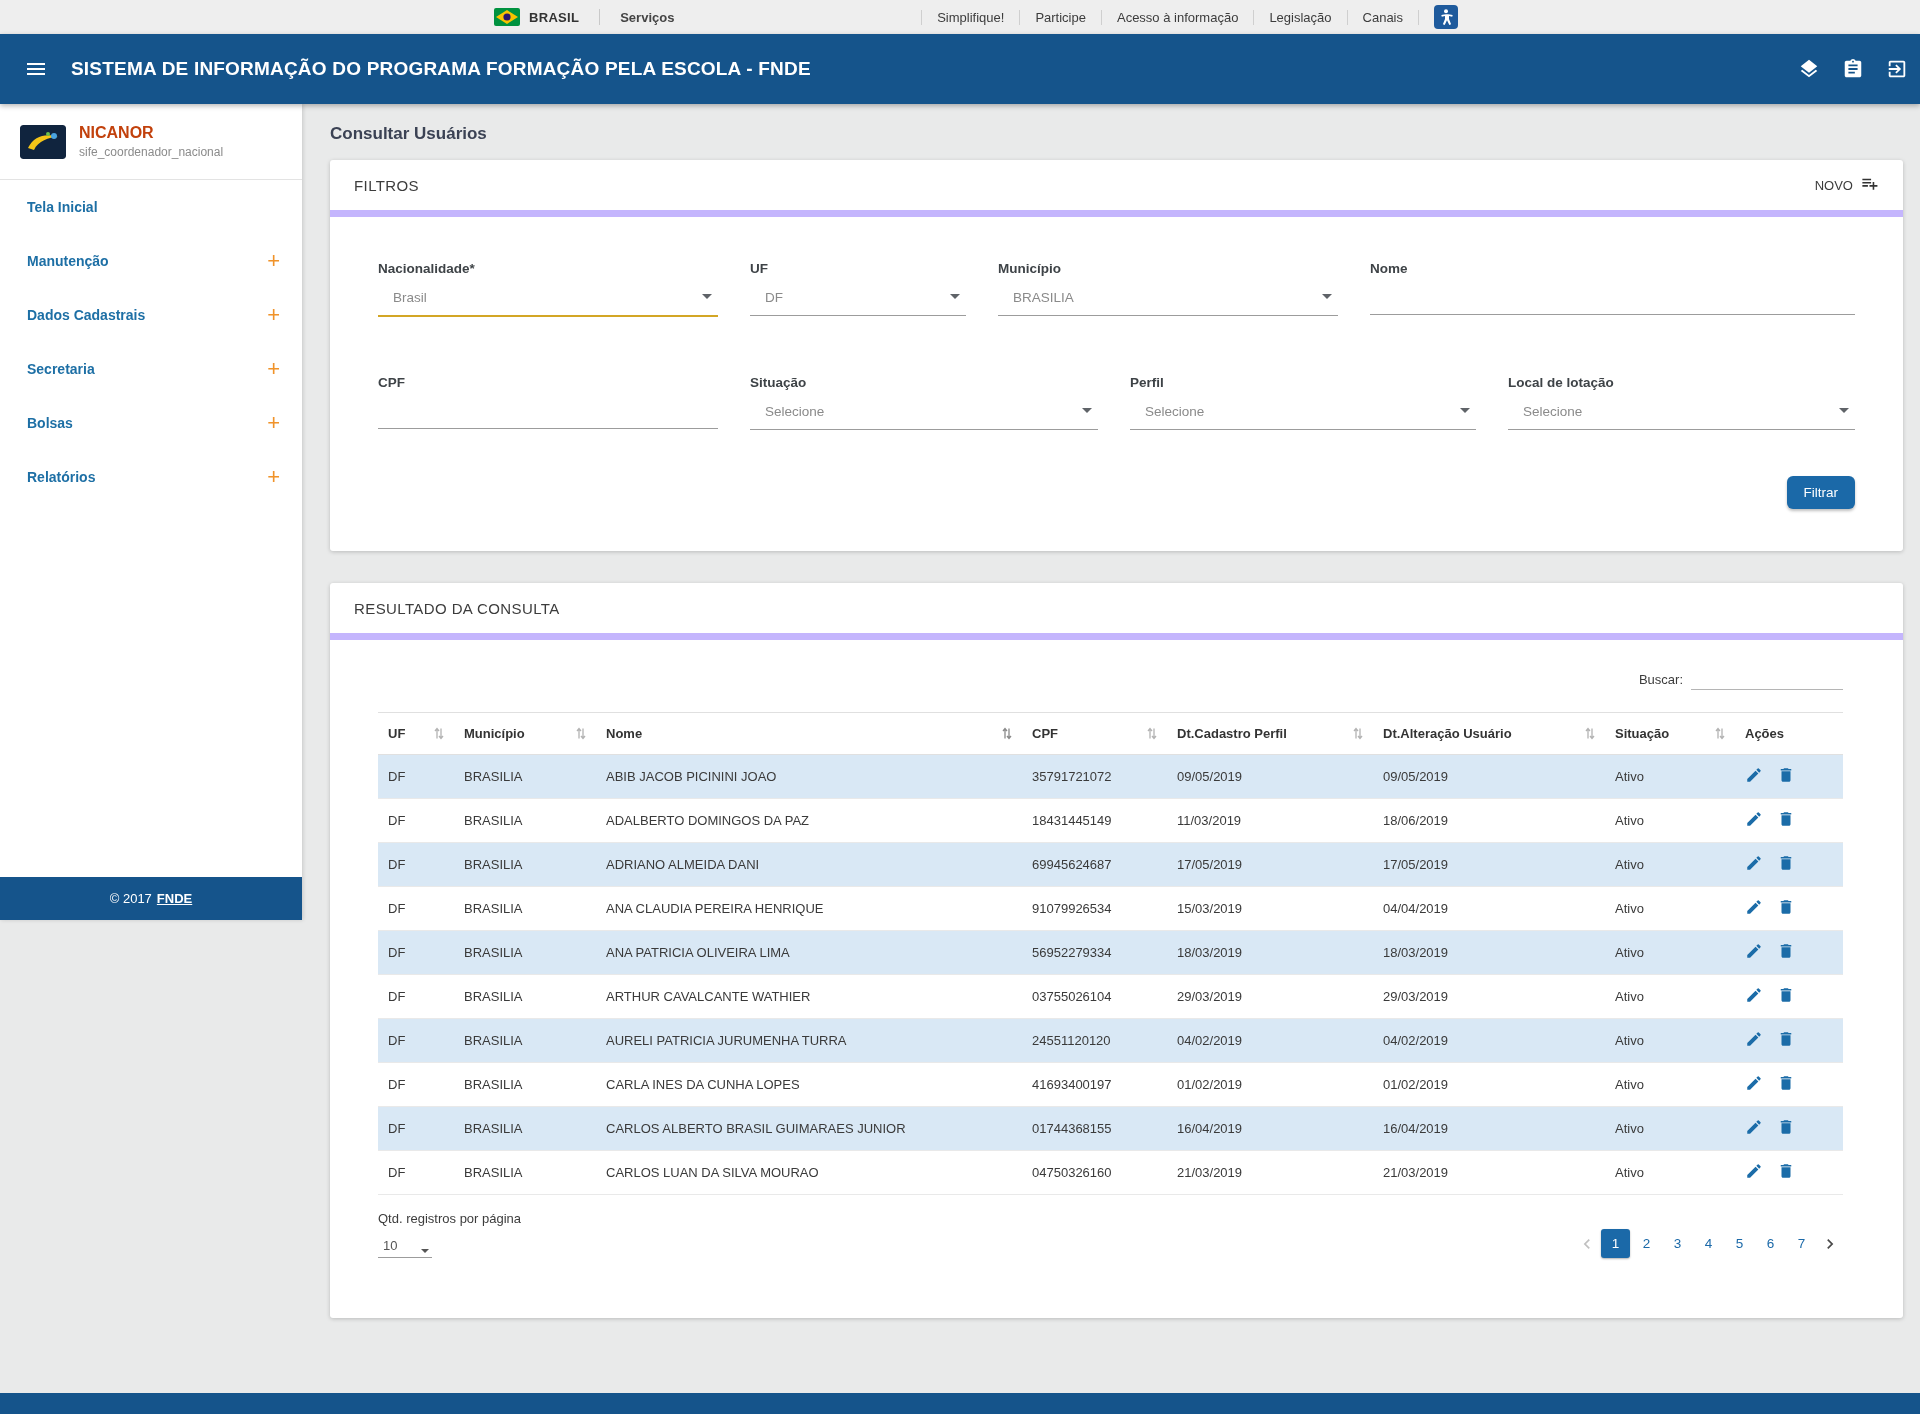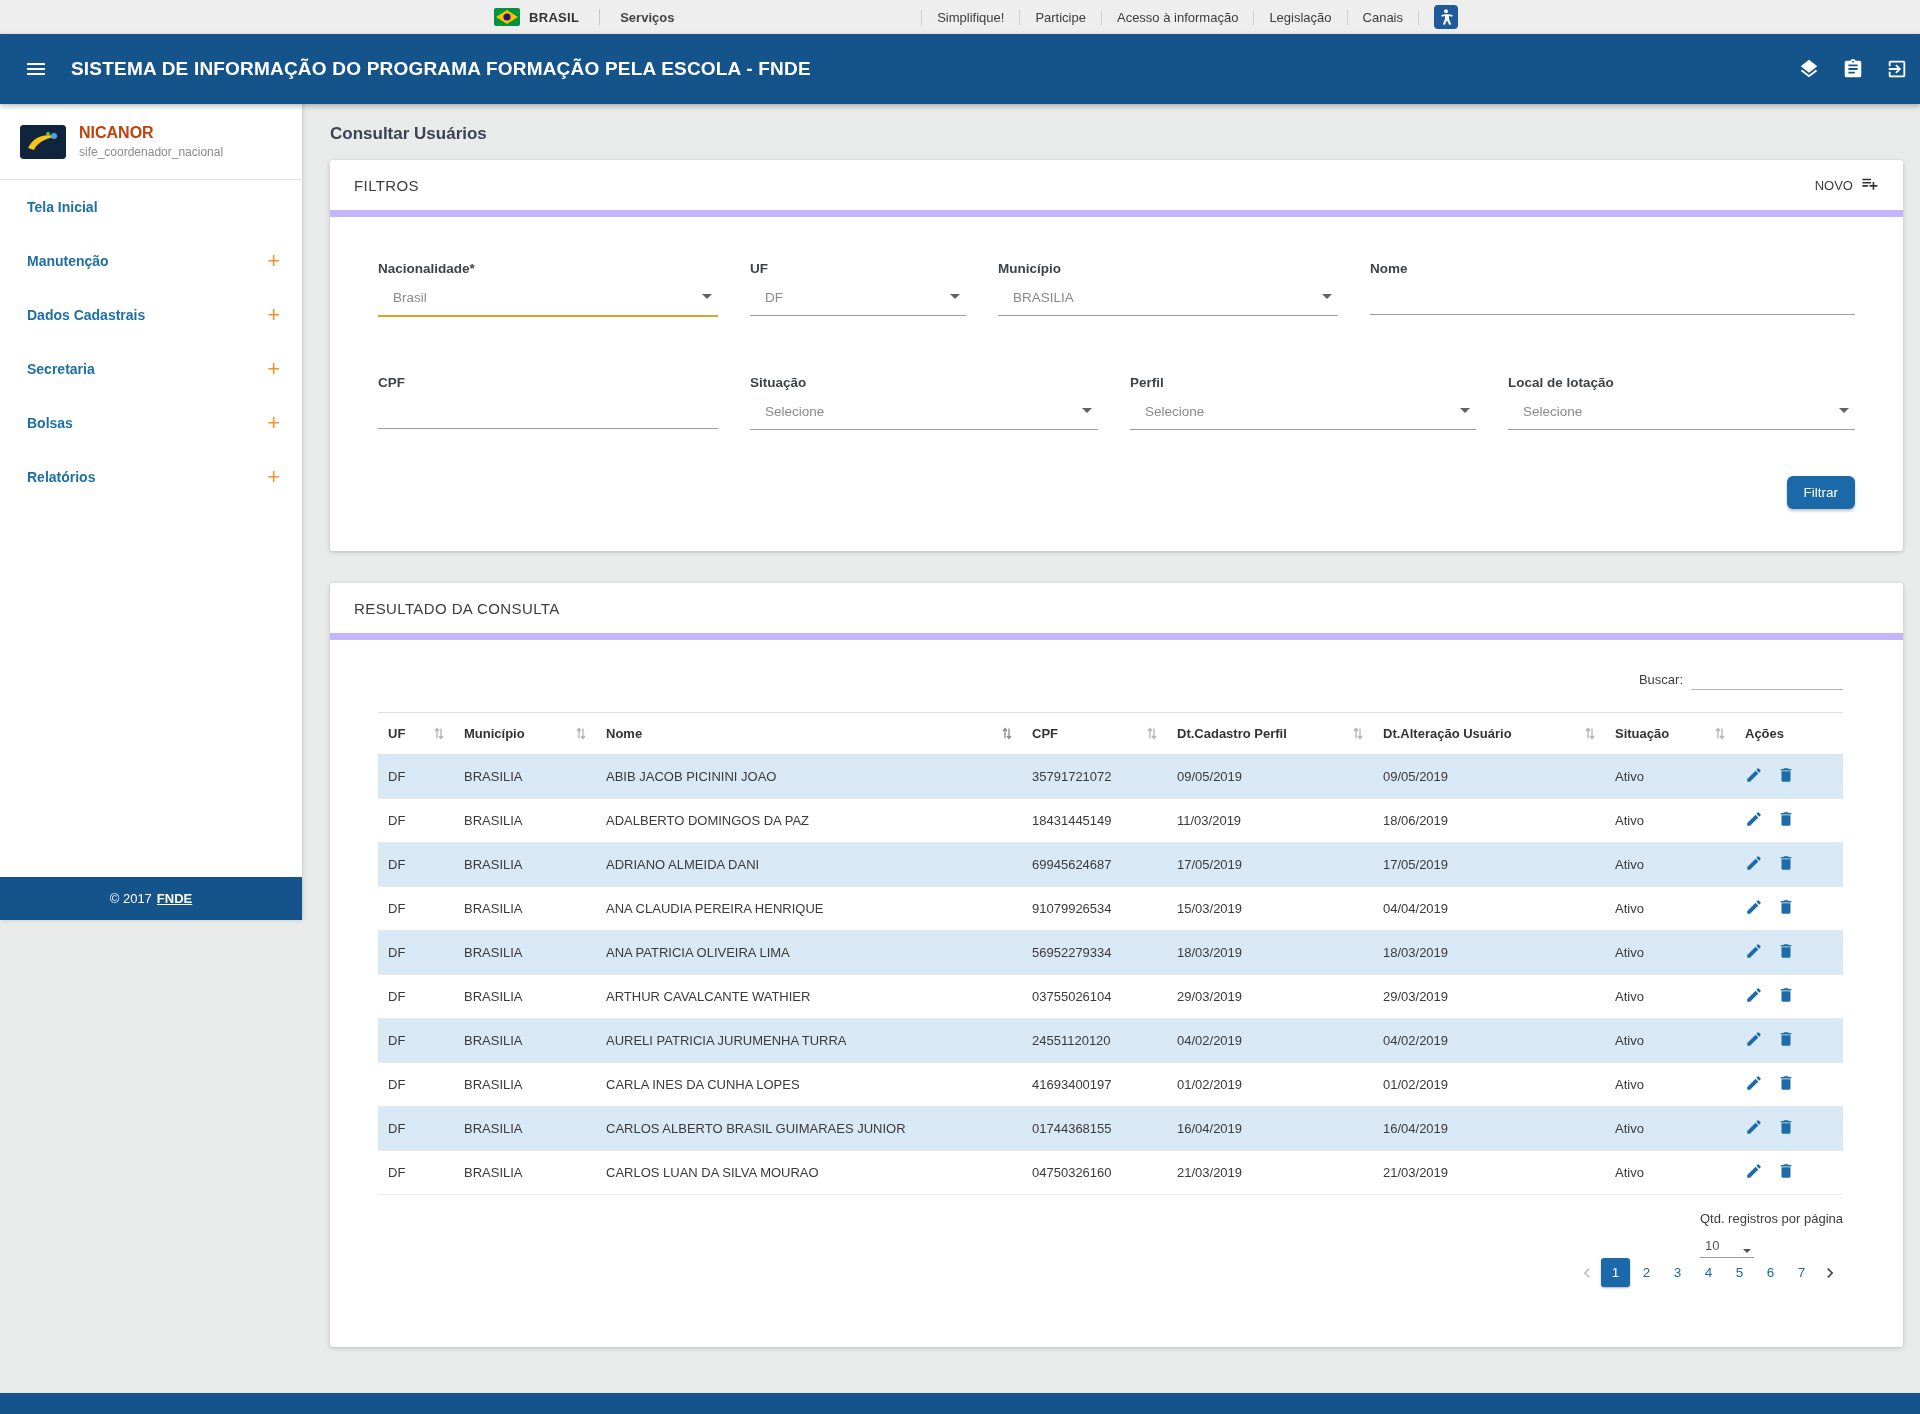--- a/index.html
+++ b/index.html
@@ -84,21 +84,21 @@
   .results-table th { border-top:1px solid #e0e0e0; border-bottom:1px solid #e0e0e0;
     padding:13px 10px; font-size:13px; color:#333; text-align:left; font-weight:bold; }
   .th-inner { display:flex; align-items:center; justify-content:space-between; }
   .sort-wrap { display:flex; cursor:pointer; }
   .results-table td { height:44px; padding:0 10px; font-size:13px; color:#3a3a3a; border-bottom:1px solid #e9e9e9;
     overflow:hidden; white-space:nowrap; }
   .results-table tbody tr:nth-child(odd) { background:#d9e8f5; }
   .col-uf{width:76px} .col-municipio{width:142px} .col-nome{width:426px} .col-cpf{width:145px}
   .col-dtc{width:206px} .col-dta{width:232px} .col-sit{width:130px} .col-acoes{width:108px}
   .action-icon { display:inline-block; margin-right:10px; cursor:pointer; vertical-align:middle; }
-  .results-footer { display:flex; justify-content:space-between; align-items:flex-end; margin-top:16px;flex-direction:column; }
+  .results-footer { display:flex; justify-content:space-between; align-items:flex-end; margin-top:16px; }
   .perpage-label { font-size:13px; color:#3c3c3c; margin-bottom:10px; }
   .perpage-select { width:54px; border-bottom:1px solid #9c9c9c; display:flex; align-items:flex-end;
     justify-content:space-between; font-size:13px; color:#555; padding:2px 3px 4px 5px; cursor:pointer; }
   .caret-inline { width:0; height:0; border-left:4px solid transparent; border-right:4px solid transparent;
     border-top:4px solid #555; }
   .pagination { display:flex; align-items:center; }
   .page-chevron { width:26px; height:28px; display:flex; align-items:center; justify-content:center; cursor:pointer; }
   .page-btn { min-width:29px; height:29px; line-height:29px; text-align:center; font-size:13.5px;
     color:#1b69a8; border-radius:3px; cursor:pointer; margin:0 1px; }
   .page-btn.active { background:#1b69a8; color:#fff; box-shadow:0 1px 2px rgba(0,0,0,.3); }

